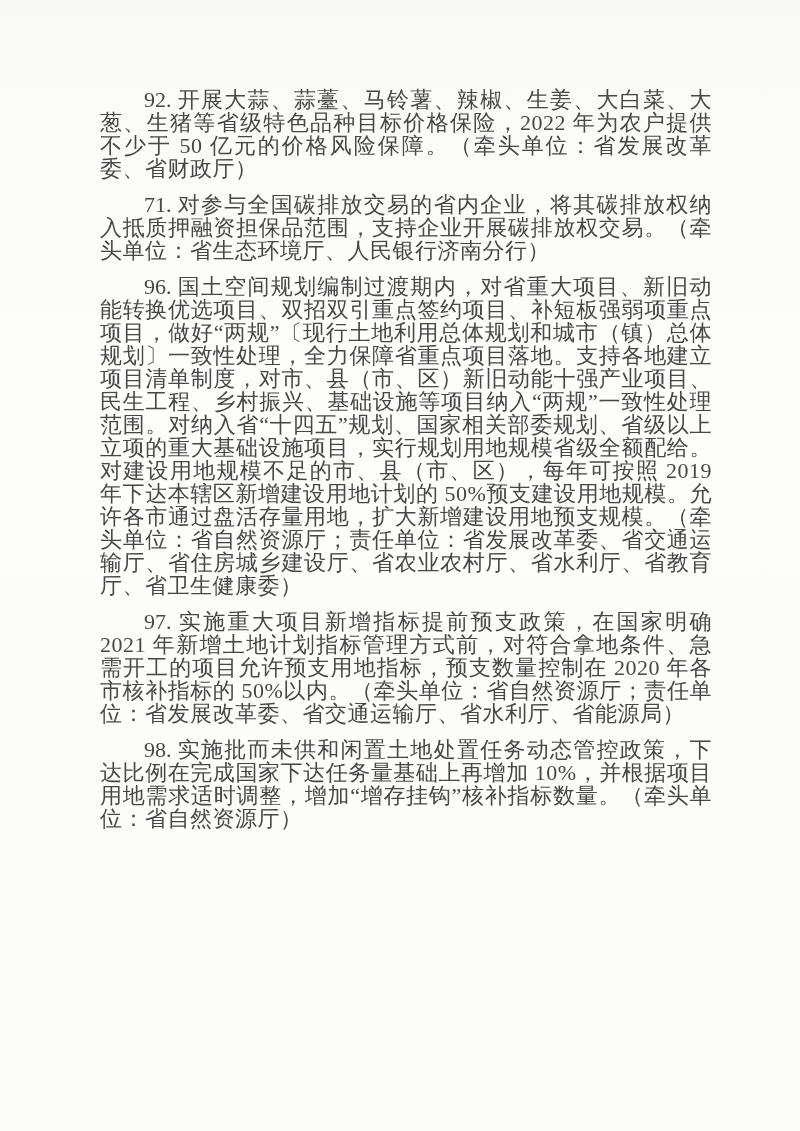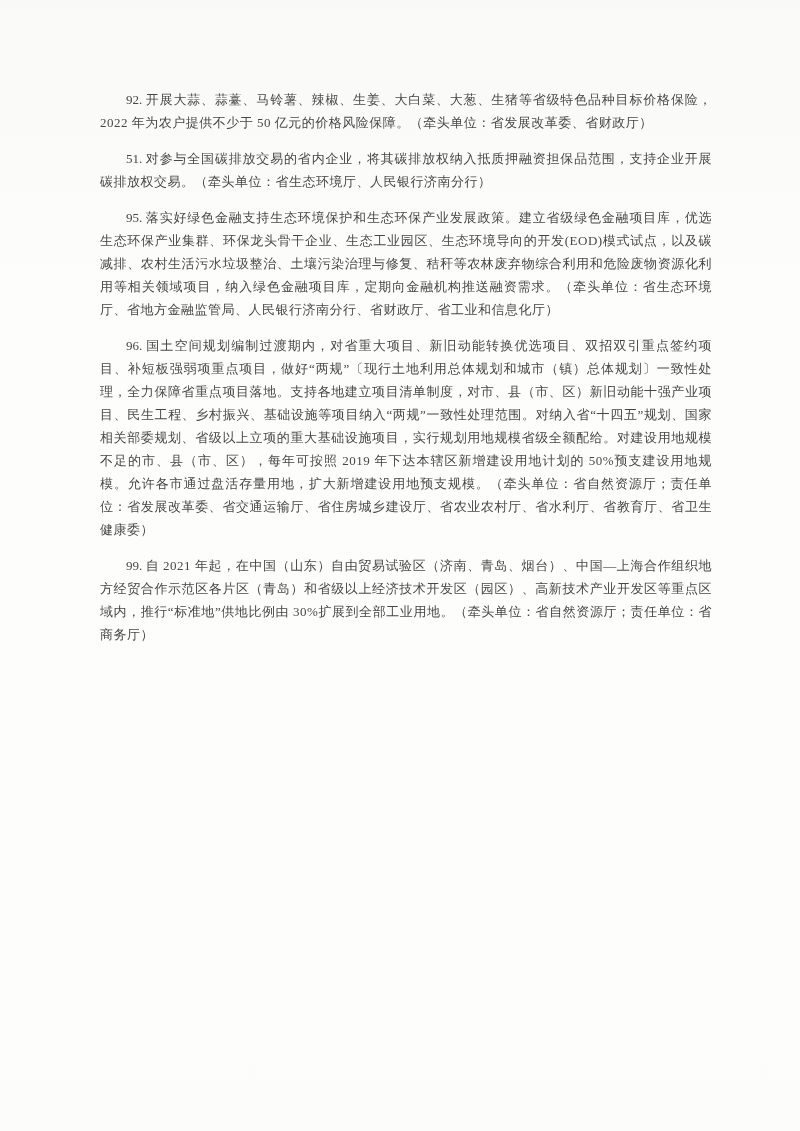--- a/index.html
+++ b/index.html
@@ -18,37 +18,37 @@
     position: absolute;
     inset: 0;
     background: linear-gradient(180deg, #f9f9f8 0%, #fdfdfc 30%, #fcfcfb 100%);
   }
   .doc-body {
     position: absolute;
     left: 100px;
     top: 88px;
     width: 612px;
     color: #474747;
-    font-size: 13px;
+    font-size: 22px;
     line-height: 23px;
     text-align: justify;
     letter-spacing: 0.5px;
   }
   .para {
     margin: 0 0 13px 0;
     text-indent: 2em;
   }
   .para .num {
     letter-spacing: 0;
   }
 </style>
 </head>
 <body>
 
 <div class="page">
   <div class="doc-body">
       <p class="para"><span class="num">92. </span><span>开展大蒜、蒜薹、马铃薯、辣椒、生姜、大白菜、大葱、生猪等省级特色品种目标价格保险，2022 年为农户提供不少于 50 亿元的价格风险保障。（牵头单位：省发展改革委、省财政厅）</span></p>
-      <p class="para"><span class="num">51. </span><span>对参与全国碳排放交易的省内企业，将其碳排放权纳入抵质押融资担保品范围，支持企业开展碳排放权交易。（牵头单位：省生态环境厅、人民银行济南分行）</span></p>
-      <p class="para"><span class="num">95. </span><span>落实好绿色金融支持生态环境保护和生态环保产业发展政策。建立省级绿色金融项目库，优选生态环保产业集群、环保龙头骨干企业、生态工业园区、生态环境导向的开发(EOD)模式试点，以及碳减排、农村生活污水垃圾整治、土壤污染治理与修复、秸秆等农林废弃物综合利用和危险废物资源化利用等相关领域项目，纳入绿色金融项目库，定期向金融机构推送融资需求。（牵头单位：省生态环境厅、省地方金融监管局、人民银行济南分行、省财政厅、省工业和信息化厅）</span></p>
+      <p class="para"><span class="num">71. </span><span>对参与全国碳排放交易的省内企业，将其碳排放权纳入抵质押融资担保品范围，支持企业开展碳排放权交易。（牵头单位：省生态环境厅、人民银行济南分行）</span></p>
       <p class="para"><span class="num">96. </span><span>国土空间规划编制过渡期内，对省重大项目、新旧动能转换优选项目、双招双引重点签约项目、补短板强弱项重点项目，做好“两规”〔现行土地利用总体规划和城市（镇）总体规划〕一致性处理，全力保障省重点项目落地。支持各地建立项目清单制度，对市、县（市、区）新旧动能十强产业项目、民生工程、乡村振兴、基础设施等项目纳入“两规”一致性处理范围。对纳入省“十四五”规划、国家相关部委规划、省级以上立项的重大基础设施项目，实行规划用地规模省级全额配给。对建设用地规模不足的市、县（市、区），每年可按照 2019 年下达本辖区新增建设用地计划的 50%预支建设用地规模。允许各市通过盘活存量用地，扩大新增建设用地预支规模。（牵头单位：省自然资源厅；责任单位：省发展改革委、省交通运输厅、省住房城乡建设厅、省农业农村厅、省水利厅、省教育厅、省卫生健康委）</span></p>
-      <p class="para"><span class="num">99. </span><span>自 2021 年起，在中国（山东）自由贸易试验区（济南、青岛、烟台）、中国—上海合作组织地方经贸合作示范区各片区（青岛）和省级以上经济技术开发区（园区）、高新技术产业开发区等重点区域内，推行“标准地”供地比例由 30%扩展到全部工业用地。（牵头单位：省自然资源厅；责任单位：省商务厅）</span></p>
+      <p class="para"><span class="num">97. </span><span>实施重大项目新增指标提前预支政策，在国家明确 2021 年新增土地计划指标管理方式前，对符合拿地条件、急需开工的项目允许预支用地指标，预支数量控制在 2020 年各市核补指标的 50%以内。（牵头单位：省自然资源厅；责任单位：省发展改革委、省交通运输厅、省水利厅、省能源局）</span></p>
+      <p class="para"><span class="num">98. </span><span>实施批而未供和闲置土地处置任务动态管控政策，下达比例在完成国家下达任务量基础上再增加 10%，并根据项目用地需求适时调整，增加“增存挂钩”核补指标数量。（牵头单位：省自然资源厅）</span></p>
     </div>
 </div>
 
 </body></html>

